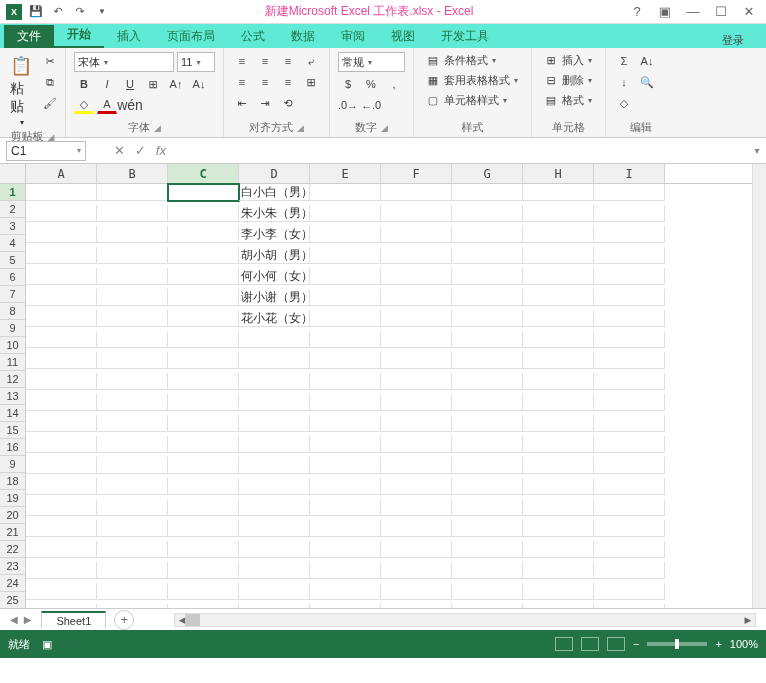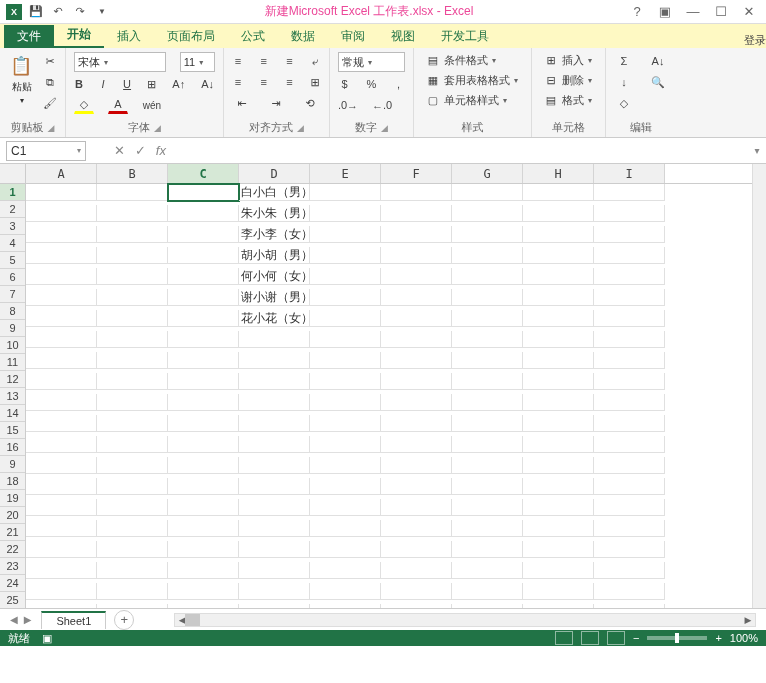--- a/index.html
+++ b/index.html
@@ -5,35 +5,35 @@
 * { box-sizing: border-box; margin: 0; padding: 0; font-family: "Microsoft YaHei", sans-serif; }
 body { background: #fff; width: 766px; height: 683px; overflow: hidden; font-size: 12px; color: #333; }
 
 .titlebar { height: 24px; background: #fff; display: flex; align-items: center; border-bottom: 1px solid #ddd; }
 .titlebar .qat { display: flex; gap: 6px; padding-left: 6px; align-items: center; }
 .titlebar .qat .ic { width: 16px; height: 16px; display: flex; align-items: center; justify-content: center; font-size: 11px; color: #555; cursor: pointer; }
 .titlebar .title { flex: 1; text-align: center; font-size: 12px; color: #ec4899; }
 .titlebar .winctrls { display: flex; gap: 10px; padding-right: 8px; }
 .titlebar .winctrls .ic { width: 18px; height: 18px; display: flex; align-items: center; justify-content: center; color: #666; cursor: pointer; font-size: 13px; }
 
-.tabs { height: 24px; display: flex; align-items: flex-end; background: #fef9c3; padding-left: 4px; }
+.tabs { height: 24px; display: flex; align-items: flex-end; background: #5eead4; padding-left: 4px; }
 .tabs .tab { padding: 3px 13px; font-size: 12px; color: #217346; cursor: pointer; }
 .tabs .tab.file { background: #217346; color: #fff; }
 .tabs .tab.active { border-bottom: 2px solid #217346; font-weight: bold; }
-.tabs .login { margin-left: auto; padding-right: 0; color: #444; font-size: 11px; }
+.tabs .login { margin-left: auto; padding-right: 22px; color: #444; font-size: 11px; }
 
 .ribbon { height: 90px; background: #f5f5f5; border-bottom: 1px solid #ccc; display: flex; }
 .group { border-right: 1px solid #ddd; padding: 4px 8px 2px; display: flex; flex-direction: column; justify-content: space-between; }
 .group .label { text-align: right; font-size: 11px; color: #666; display: flex; justify-content: center; gap: 4px; align-items: center; }
 .group .dl { font-size: 9px; color: #999; }
 .gbody { display: flex; gap: 4px; align-items: flex-start; }
 .vbtn { display: flex; flex-direction: column; align-items: center; gap: 2px; cursor: pointer; padding: 2px; }
 .vbtn .bigic { width: 24px; height: 24px; display: flex; align-items: center; justify-content: center; font-size: 18px; }
 .rows { display: flex; flex-direction: column; gap: 3px; }
-.row { display: flex; gap: 14px; align-items: center; }
+.row { display: flex; gap: 3px; align-items: center; }
 .sbtn { width: 20px; height: 18px; display: flex; align-items: center; justify-content: center; font-size: 11px; border: 1px solid transparent; cursor: pointer; color: #444; }
 .combo { height: 20px; border: 1px solid #bbb; background: #fff; display: flex; align-items: center; padding: 0 3px; font-size: 11px; }
 .combo .dd { margin-left: 4px; font-size: 8px; color: #666; }
 .txtbtn { font-size: 11px; padding: 1px 4px; display: flex; align-items: center; gap: 4px; cursor: pointer; color: #444; white-space: nowrap; }
 .txtbtn .mi { width: 14px; text-align: center; font-size: 11px; }
 .txtbtn .dd { font-size: 8px; color: #666; }
 
 .fbar { height: 26px; border-bottom: 1px solid #ccc; display: flex; align-items: center; background: #fff; gap: 8px; }
 .namebox { width: 80px; height: 20px; border: 1px solid #bbb; margin-left: 6px; padding: 0 4px; display: flex; align-items: center; justify-content: space-between; font-size: 12px; }
 .fctrls { margin-left: 20px; display: flex; gap: 10px; color: #888; }
@@ -59,21 +59,21 @@
 .sheettabs { height: 22px; border-top: 1px solid #ccc; display: flex; align-items: center; background: #fff; }
 .stnav { display: flex; gap: 6px; padding: 0 10px; color: #888; }
 .stnav span { cursor: pointer; font-size: 10px; }
 .stab { padding: 2px 14px; border: 1px solid #ccc; border-top: 2px solid #217346; border-bottom: none; background: #fff; font-size: 11px; cursor: pointer; }
 .addsh { width: 20px; height: 20px; border: 1px solid #ccc; border-radius: 50%; display: flex; align-items: center; justify-content: center; margin-left: 8px; cursor: pointer; color: #666; font-size: 13px; }
 .hsb { flex: 1; margin: 0 10px; height: 14px; background: #f0f0f0; border: 1px solid #ddd; position: relative; }
 .hsb .thumb { position: absolute; left: 10px; width: 15px; height: 12px; background: #c9c9c9; }
 .hsb .arr { position: absolute; width: 14px; height: 12px; top: 0; display: flex; align-items: center; justify-content: center; font-size: 9px; color: #666; cursor: pointer; }
 .hsb .arr.l { left: 0; } .hsb .arr.r { right: 0; }
 
-.status { height: 16px; background: #217346; color: #fff; display: flex; align-items: center; font-size: 11px; padding: 0 8px; gap: 12px; }
+.status { height: 28px; background: #217346; color: #fff; display: flex; align-items: center; font-size: 11px; padding: 0 8px; gap: 12px; }
 .status .right { margin-left: auto; display: flex; gap: 8px; align-items: center; }
 .status .vbtn2 { width: 18px; height: 14px; border: 1px solid rgba(255,255,255,0.5); cursor: pointer; }
 </style>
 </head>
 <body>
 
 <div class="titlebar">
   <div class="qat">
     <div class="ic" style="background:#217346;color:#fff;font-size:9px;font-weight:bold">X</div>
     <div class="ic">💾</div>
@@ -103,21 +103,21 @@
   <div class="tab">开发工具</div>
   <div class="login">登录</div>
 </div>
 
 <div class="ribbon">
 
   <div class="group" style="width:66px">
     <div class="gbody">
       <div class="vbtn">
         <div class="bigic">📋</div>
-        <span style="font-size:10px">粘贴</span>
+        <span style="font-size:14px">粘贴</span>
         <span class="dd" style="font-size:8px">▾</span>
       </div>
       <div class="rows">
         <div class="sbtn">✂</div>
         <div class="sbtn">⧉</div>
         <div class="sbtn">🖌</div>
       </div>
     </div>
     <div class="label">
         <span>剪贴板</span>
@@ -141,21 +141,21 @@
         <div class="sbtn" style="font-weight:bold">B</div>
         <div class="sbtn" style="font-style:italic">I</div>
         <div class="sbtn" style="text-decoration:underline">U</div>
         <div class="sbtn">⊞</div>
         <div class="sbtn">A↑</div>
         <div class="sbtn">A↓</div>
       </div>
       <div class="row">
         <div class="sbtn" style="border-bottom:3px solid #ffff00">◇</div>
         <div class="sbtn" style="border-bottom:3px solid #c00">A</div>
-        <div class="sbtn" style="font-size:10px">wén</div>
+        <div class="sbtn" style="font-size:14px">wén</div>
       </div>
     </div>
     <div class="label">
         <span>字体</span>
         <span class="dl">◢</span>
       </div>
   </div>
 
   <div class="group" style="width:106px">
     <div class="rows">

